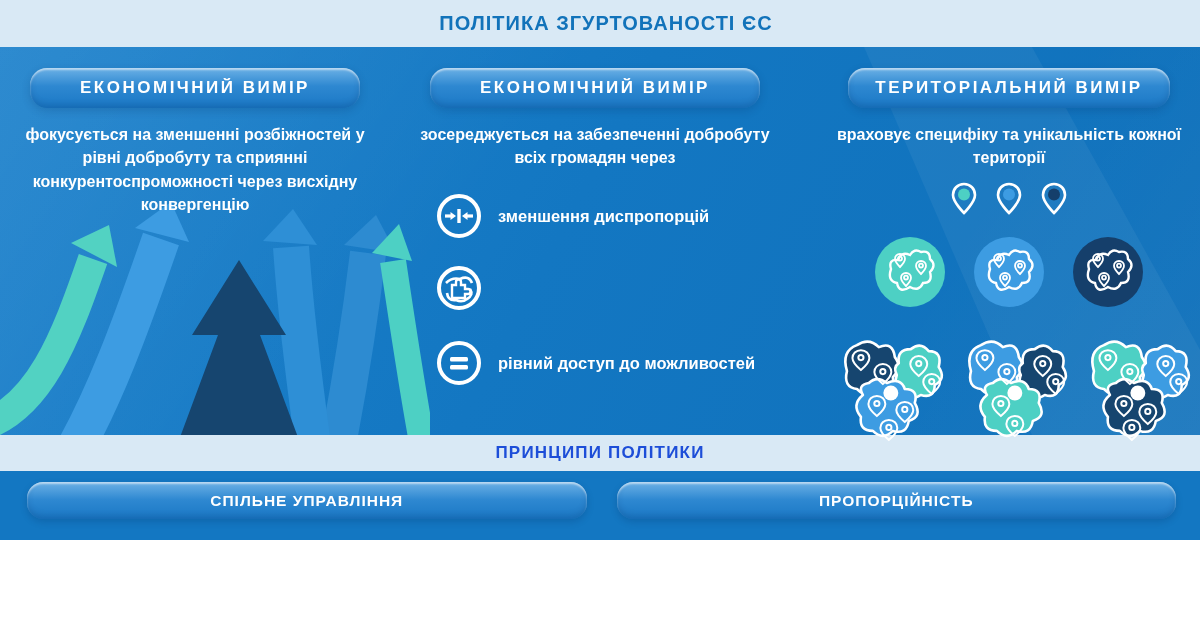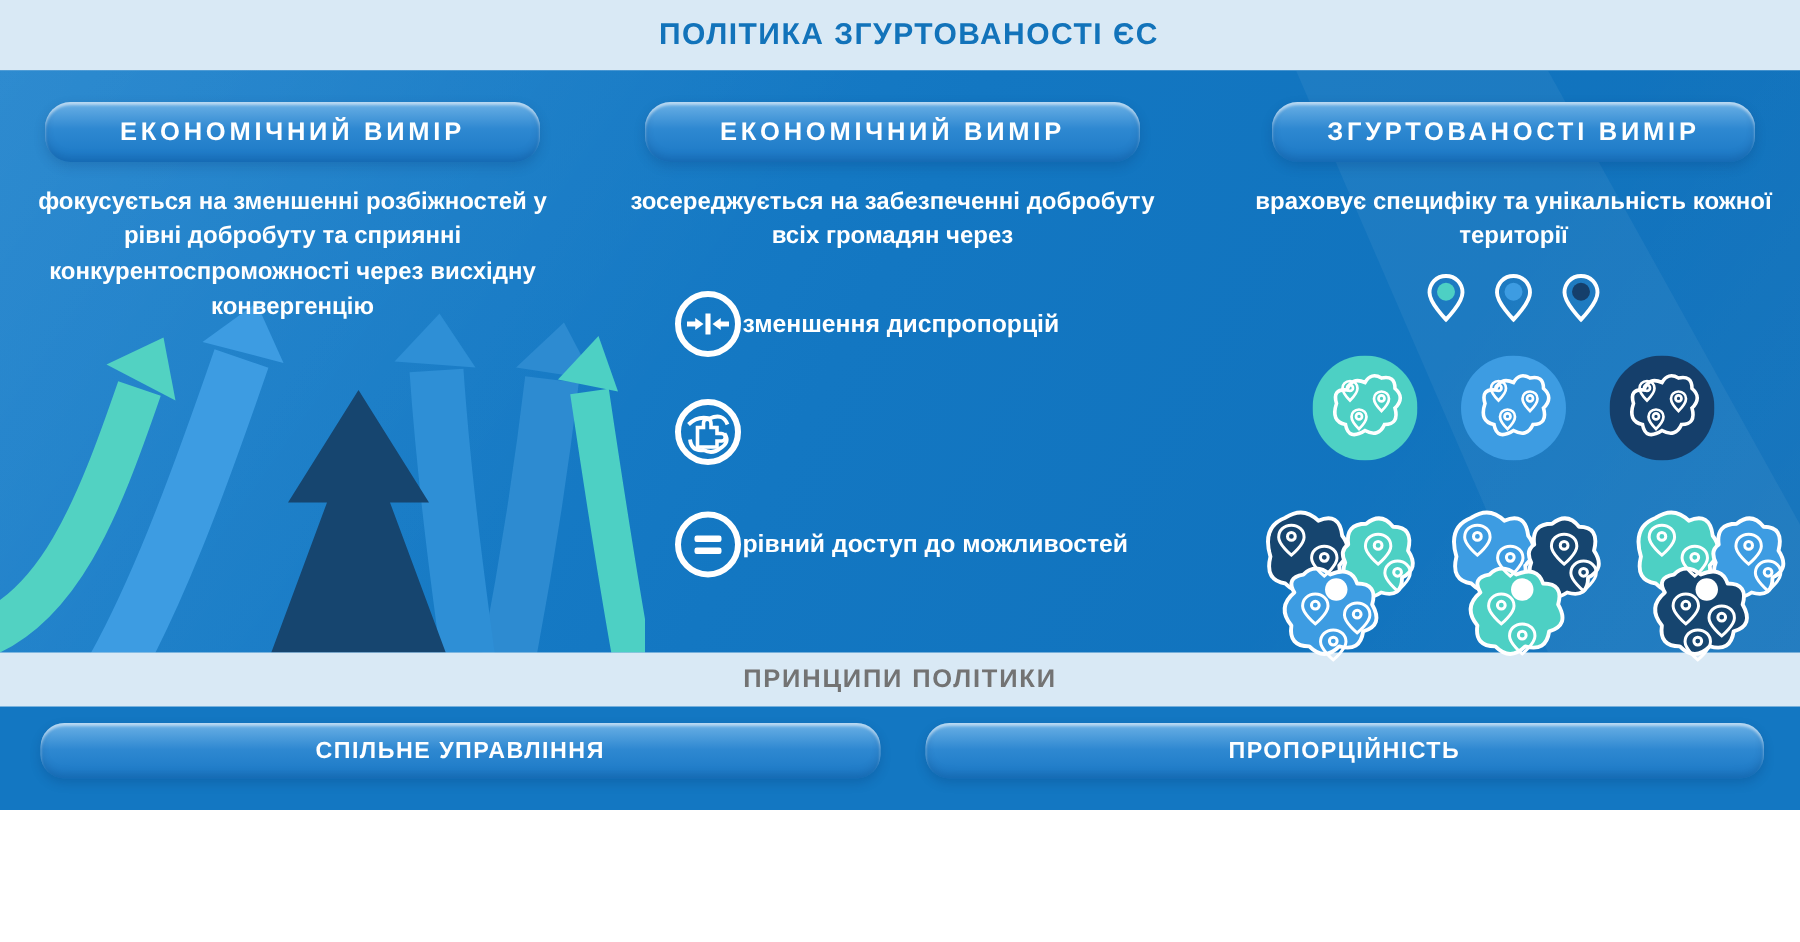--- a/index.html
+++ b/index.html
@@ -30,41 +30,41 @@
   .pill{position:absolute;top:21px;left:0;right:0;height:40px;border-radius:17px;
     background:linear-gradient(180deg,#6cb1e6 0%,#2e88d1 45%,#1a78c5 100%);
     box-shadow:inset 0 2px 2px rgba(255,255,255,0.55), inset 0 -3px 6px rgba(0,40,90,0.18), 0 3px 8px rgba(0,40,90,0.18);
     display:flex;align-items:center;justify-content:center;}
   .pill span{color:#fff;font-size:17px;font-weight:800;letter-spacing:2.5px;}
 
   .col-desc{position:absolute;top:76px;left:-12px;right:-12px;text-align:center;
     color:#fff;font-size:16px;font-weight:700;line-height:1.46;}
 
   
-  .soc-row{position:absolute;left:19px;display:flex;align-items:center;}
+  .soc-row{position:absolute;left:6px;display:flex;align-items:center;gap:16px;}
   .soc-row.s1{top:146px;}
   .soc-row.s2{top:218px;}
   .soc-row.s3{top:293px;}
   .soc-icon{width:46px;height:46px;flex:0 0 46px;}
   .soc-label{color:#fff;font-size:16.5px;font-weight:700;}
 
   
   .pins-row{position:absolute;top:135px;left:0;right:0;display:flex;justify-content:center;gap:17px;}
   
   .circles-row{position:absolute;top:190px;left:0;right:0;display:flex;justify-content:center;gap:29px;}
   
   .clusters-row{position:absolute;left:833px;top:286px;width:360px;display:flex;gap:11px;z-index:6;}
 
   
   .arrows{position:absolute;left:-6px;top:128px;width:436px;height:260px;}
 
   
   .pr-band{position:absolute;left:0;top:435px;width:1200px;height:36px;background:#d9e9f5;
     display:flex;align-items:center;justify-content:center;z-index:3;}
-  .pr-title{color:#737373;font-size:17px;font-weight:800;letter-spacing:1.2px;}
+  .pr-title{color:#1d4ed8;font-size:17px;font-weight:800;letter-spacing:1.2px;}
 
   
   .btn-area{position:absolute;left:0;top:471px;width:1200px;height:69px;background:#1377c2;}
   .btn-row{position:absolute;left:27px;right:24px;top:11px;display:flex;gap:30px;}
   .p-btn{flex:1;height:37px;border-radius:16px;border:none;cursor:pointer;
     background:linear-gradient(180deg,#6cb1e6 0%,#2e88d1 48%,#1a78c5 100%);
     box-shadow:inset 0 2px 2px rgba(255,255,255,0.55), inset 0 -3px 6px rgba(0,40,90,0.18), 0 3px 7px rgba(0,40,90,0.2);
     color:#fff;font-size:15.5px;font-weight:800;letter-spacing:1px;display:flex;align-items:center;justify-content:center;}
 
   
@@ -139,21 +139,21 @@
           <circle cx="23" cy="23" r="20" fill="none" stroke="#fff" stroke-width="4"></circle>
           <rect x="14" y="17" width="18" height="4.4" rx="1.5" fill="#fff"></rect>
           <rect x="14" y="25" width="18" height="4.4" rx="1.5" fill="#fff"></rect>
         </svg>
         <span class="soc-label">рівний доступ до можливостей</span>
       </div>
     </div>
 
     <div class="col col3">
       <div class="pill">
-        <span>ЗГУРТОВАНОСТІ ВИМІР</span>
+        <span>ТЕРИТОРІАЛЬНИЙ ВИМІР</span>
       </div>
       <div class="col-desc">враховує специфіку та унікальність кожної території</div>
 
       <div class="pins-row">
         <svg width="28" height="34" viewBox="0 0 28 34">
           <path d="M14 2 C7.5 2 3 7 3 13 C3 20 14 31 14 31 C14 31 25 20 25 13 C25 7 20.5 2 14 2 Z" fill="none" stroke="#fff" stroke-width="2.6"></path>
           <circle cx="14" cy="12.5" r="6" fill="#4dd0c4"></circle>
         </svg>
         <svg width="28" height="34" viewBox="0 0 28 34">
           <path d="M14 2 C7.5 2 3 7 3 13 C3 20 14 31 14 31 C14 31 25 20 25 13 C25 7 20.5 2 14 2 Z" fill="none" stroke="#fff" stroke-width="2.6"></path>

